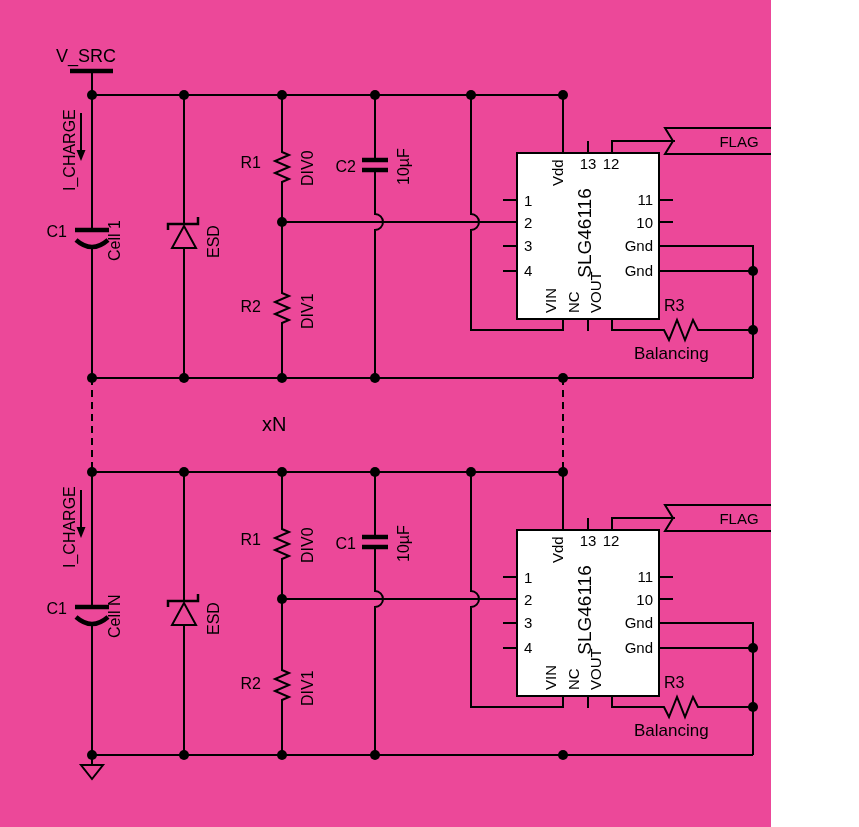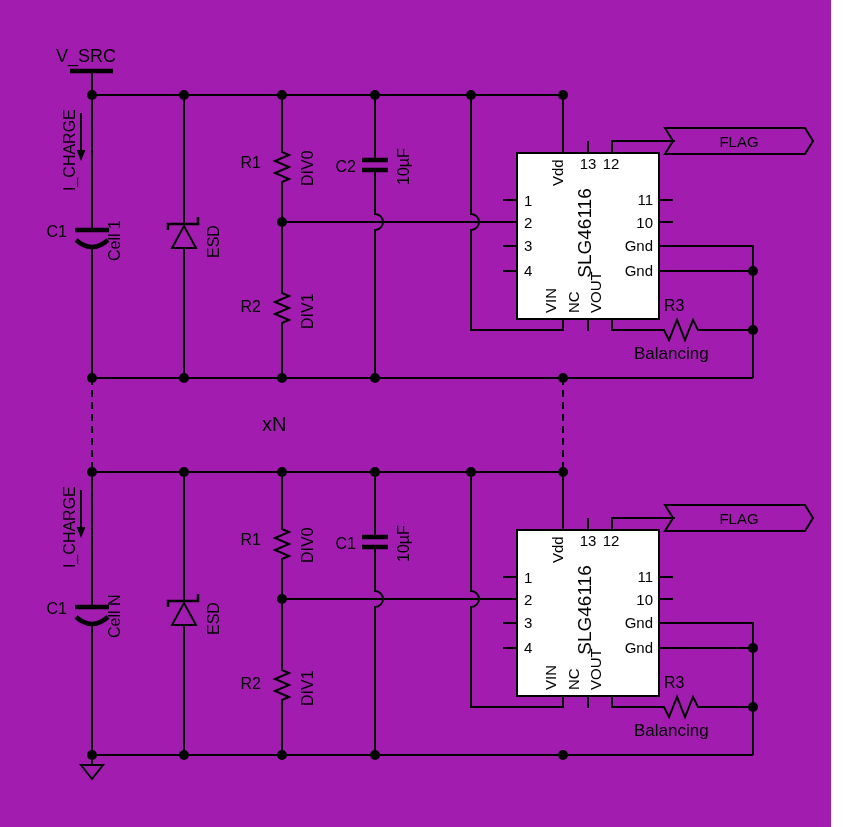--- a/index.html
+++ b/index.html
@@ -1,16 +1,16 @@
 <!DOCTYPE html>
 <html><head>
 <meta charset="utf-8">
 <style>
   html,body{margin:0;padding:0;background:#fff;}
-  .stage{position:relative;width:831px;height:827px;background:#a21caf;overflow:hidden;}
+  .stage{position:relative;width:771px;height:827px;background:#ec4899;overflow:hidden;}
   svg{display:block;}
   .wire{fill:none;stroke:#000;stroke-width:2;}
   .thick{fill:none;stroke:#000;stroke-width:4.5;}
   .med{fill:none;stroke:#000;stroke-width:2.5;}
   .dash{fill:none;stroke:#000;stroke-width:2;stroke-dasharray:7 5;}
   .dot{fill:#000;stroke:none;}
   .box{fill:#fff;stroke:#000;stroke-width:2;}
   .openpoly{fill:none;stroke:#000;stroke-width:2;}
   .head{fill:#000;stroke:none;}
   text{font-family:"Liberation Sans","DejaVu Sans",sans-serif;fill:#000;}

